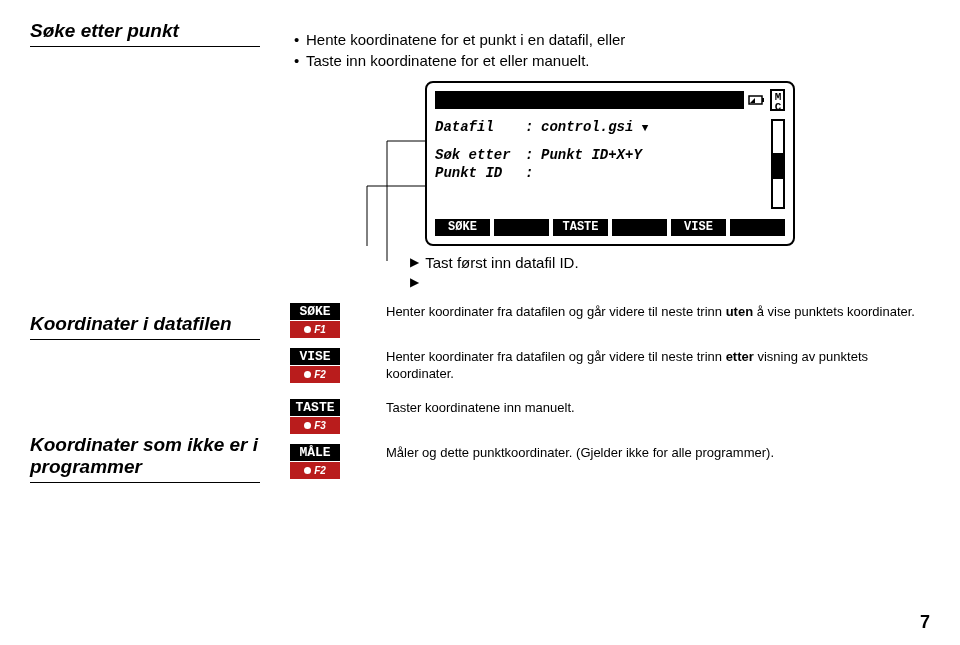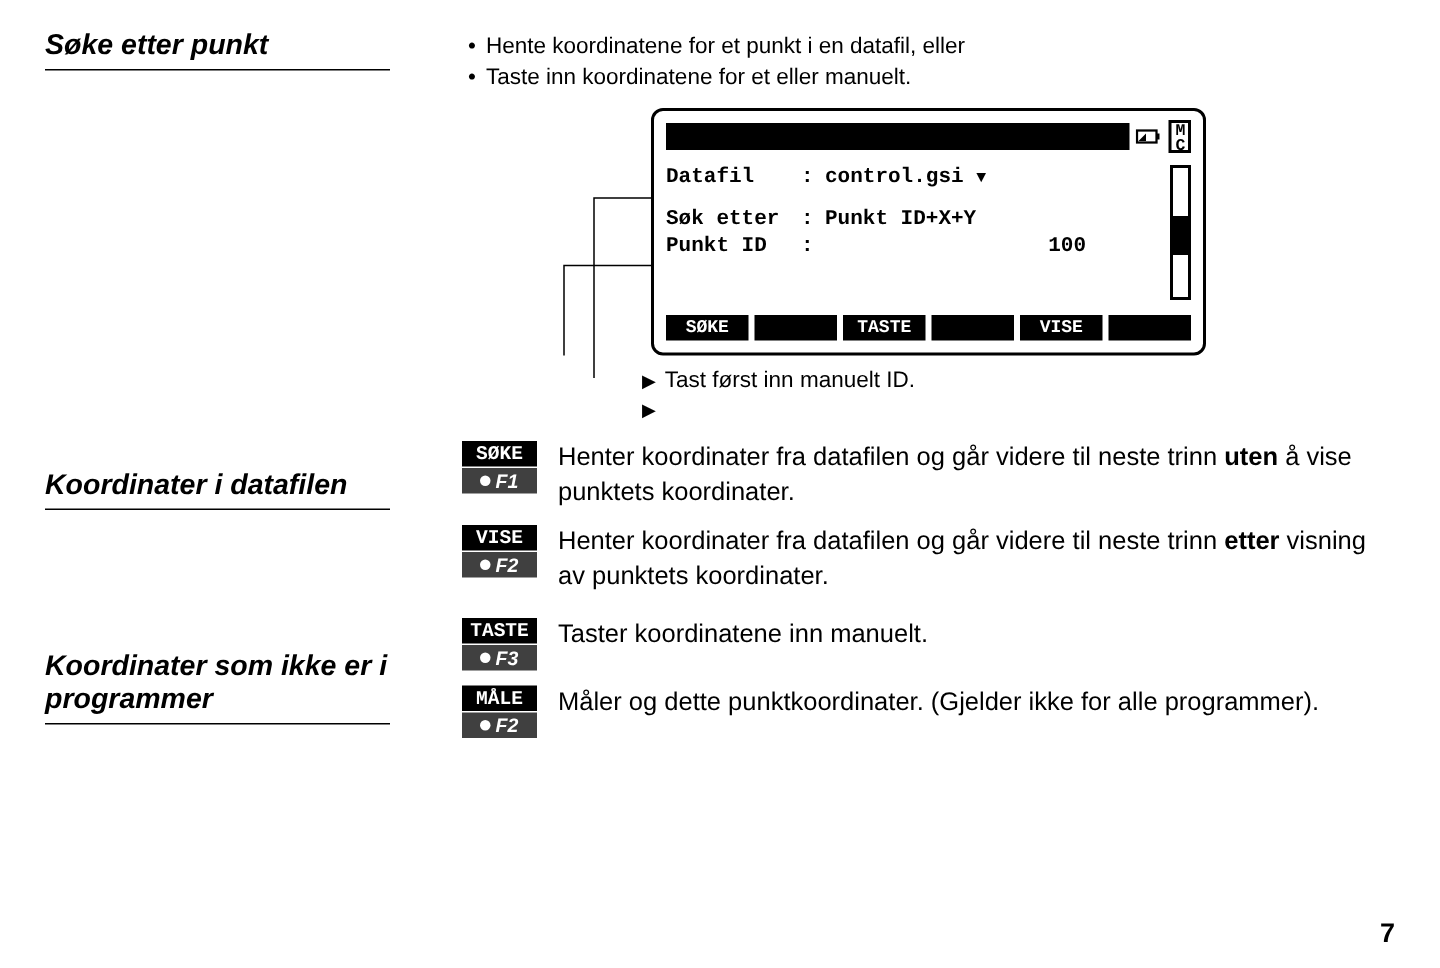--- a/index.html
+++ b/index.html
@@ -6,21 +6,22 @@
   body {
     font-family: Arial, Helvetica, sans-serif;
     width: 960px;
     height: 645px;
     background: #fff;
     position: relative;
     padding: 20px 30px;
   }
   .page {
     display: flex;
-    gap: 48px;
+    gap: 30px;
+    align-items: flex-end;
   }
   .leftcol {
     width: 230px;
     flex-shrink: 0;
   }
   .rightcol {
     flex: 1;
   }
   .heading {
     font-style: italic;
@@ -88,20 +89,21 @@
     letter-spacing: -2px;
     height: 22px;
   }
   .screen-body {
     display: flex;
     gap: 6px;
   }
   .fields {
     flex: 1;
     font-size: 14px;
+    font-style: italic;
   }
   .row {
     display: flex;
     white-space: pre;
     margin: 2px 0;
   }
   .row .label { width: 90px; }
   .row .colon { width: 16px; }
   .row .value { flex: 1; text-align: left; }
   .dropdown-arrow { font-size: 11px; }
@@ -166,44 +168,45 @@
     background: #000;
     color: #fff;
     font-family: "Courier New", monospace;
     font-weight: bold;
     font-size: 13px;
     text-align: center;
     height: 17px;
     line-height: 17px;
   }
   .badge-bot {
-    background: #404040;
+    background: #b91c1c;
     color: #fff;
     font-style: italic;
     font-weight: bold;
-    font-size: 13px;
+    font-size: 10px;
     text-align: center;
     height: 17px;
     line-height: 17px;
     display: flex;
     align-items: center;
     justify-content: center;
     gap: 3px;
     margin-top: 1px;
   }
   .badge-bot .circle {
     width: 7px; height: 7px;
     border-radius: 50%;
     background: #fff;
     display: inline-block;
   }
   .fkey-text {
-    font-size: 17px;
+    font-size: 13px;
     line-height: 1.35;
     flex: 1;
+    margin-left: 32px;
   }
   .bold { font-weight: bold; }
 
   .section-gap { height: 260px; }
   .section-gap2 { height: 88px; }
 
   .pagenum {
     position: absolute;
     bottom: 12px;
     right: 30px;
@@ -268,21 +271,20 @@
             </div>
             <div style="height:8px"></div>
             <div class="row">
               <span class="label">Søk etter</span>
               <span class="colon">:</span>
               <span class="value">Punkt ID+X+Y</span>
             </div>
             <div class="row">
               <span class="label">Punkt ID</span>
               <span class="colon">:</span>
-              <span class="value" style="text-align:right;padding-right:50px">100</span>
             </div>
           </div>
           <div class="scrollbar">
             <div class="scroll-thumb"></div>
           </div>
         </div>
         <div class="softkeys">
           <div class="softkey">SØKE</div>
           <div class="softkey-blank"></div>
           <div class="softkey">TASTE</div>
@@ -294,21 +296,21 @@
         <svg class="lines-svg" style="left:-80px;top:48px" width="80" height="140">
           <path d="M 78 10 L 40 10 L 40 130" stroke="#000" fill="none" stroke-width="1"></path>
           <path d="M 78 55 L 20 55 L 20 115" stroke="#000" fill="none" stroke-width="1"></path>
         </svg>
       </div>
     </div>
 
     <div class="notes-block">
       <div class="arrow-note">
           <span class="tri">▶</span>
-          <span>Tast først inn manuelt ID.</span>
+          <span>Tast først inn datafil ID.</span>
         </div>
       <div class="arrow-note">
           <span class="tri">▶</span>
         </div>
     </div>
 
     <div class="fkey-row">
       <div class="fkey-badge">
         <div class="badge-top">SØKE</div>
         <div class="badge-bot">

